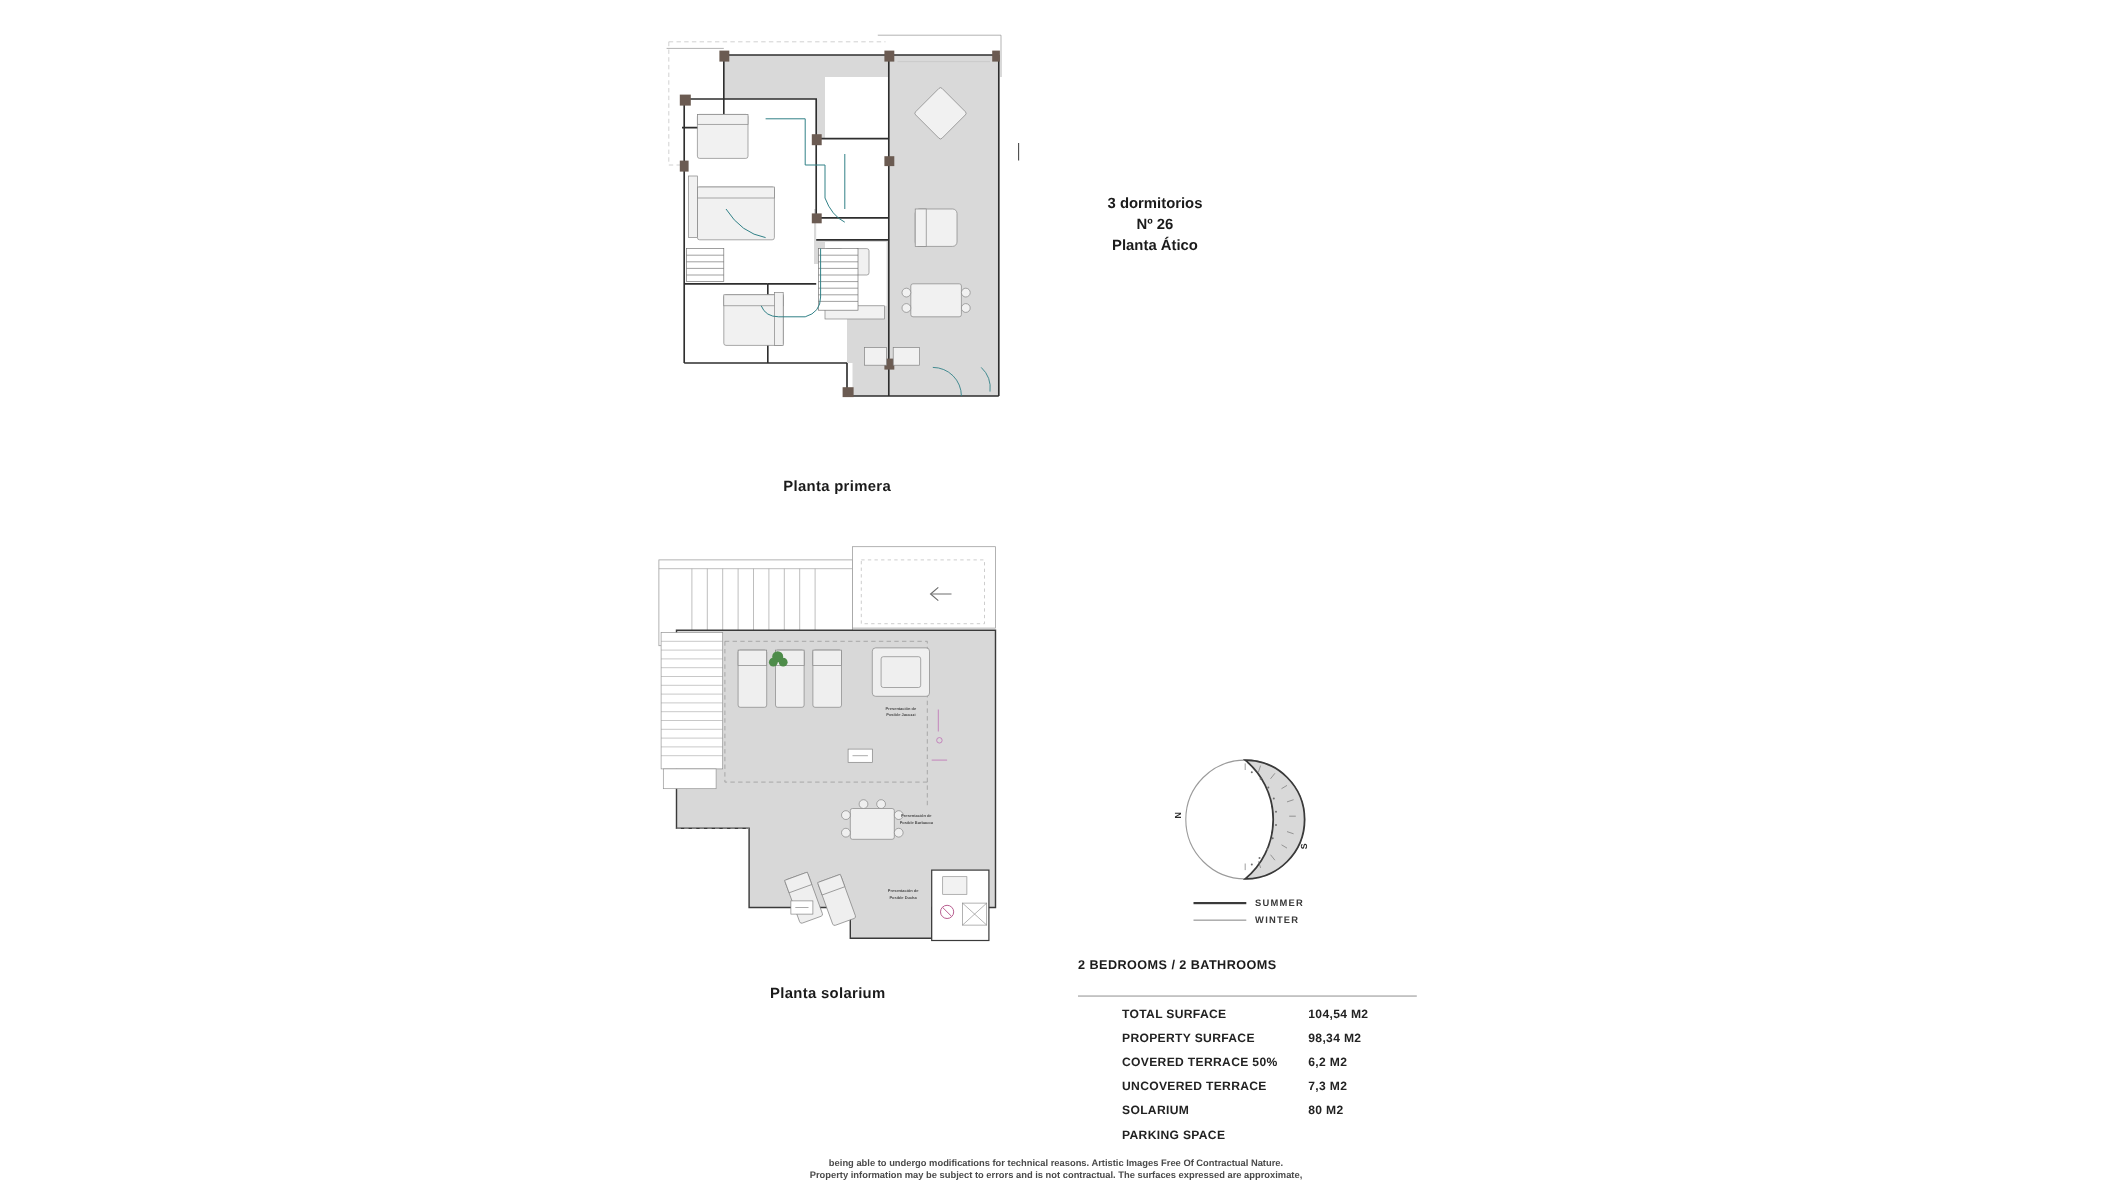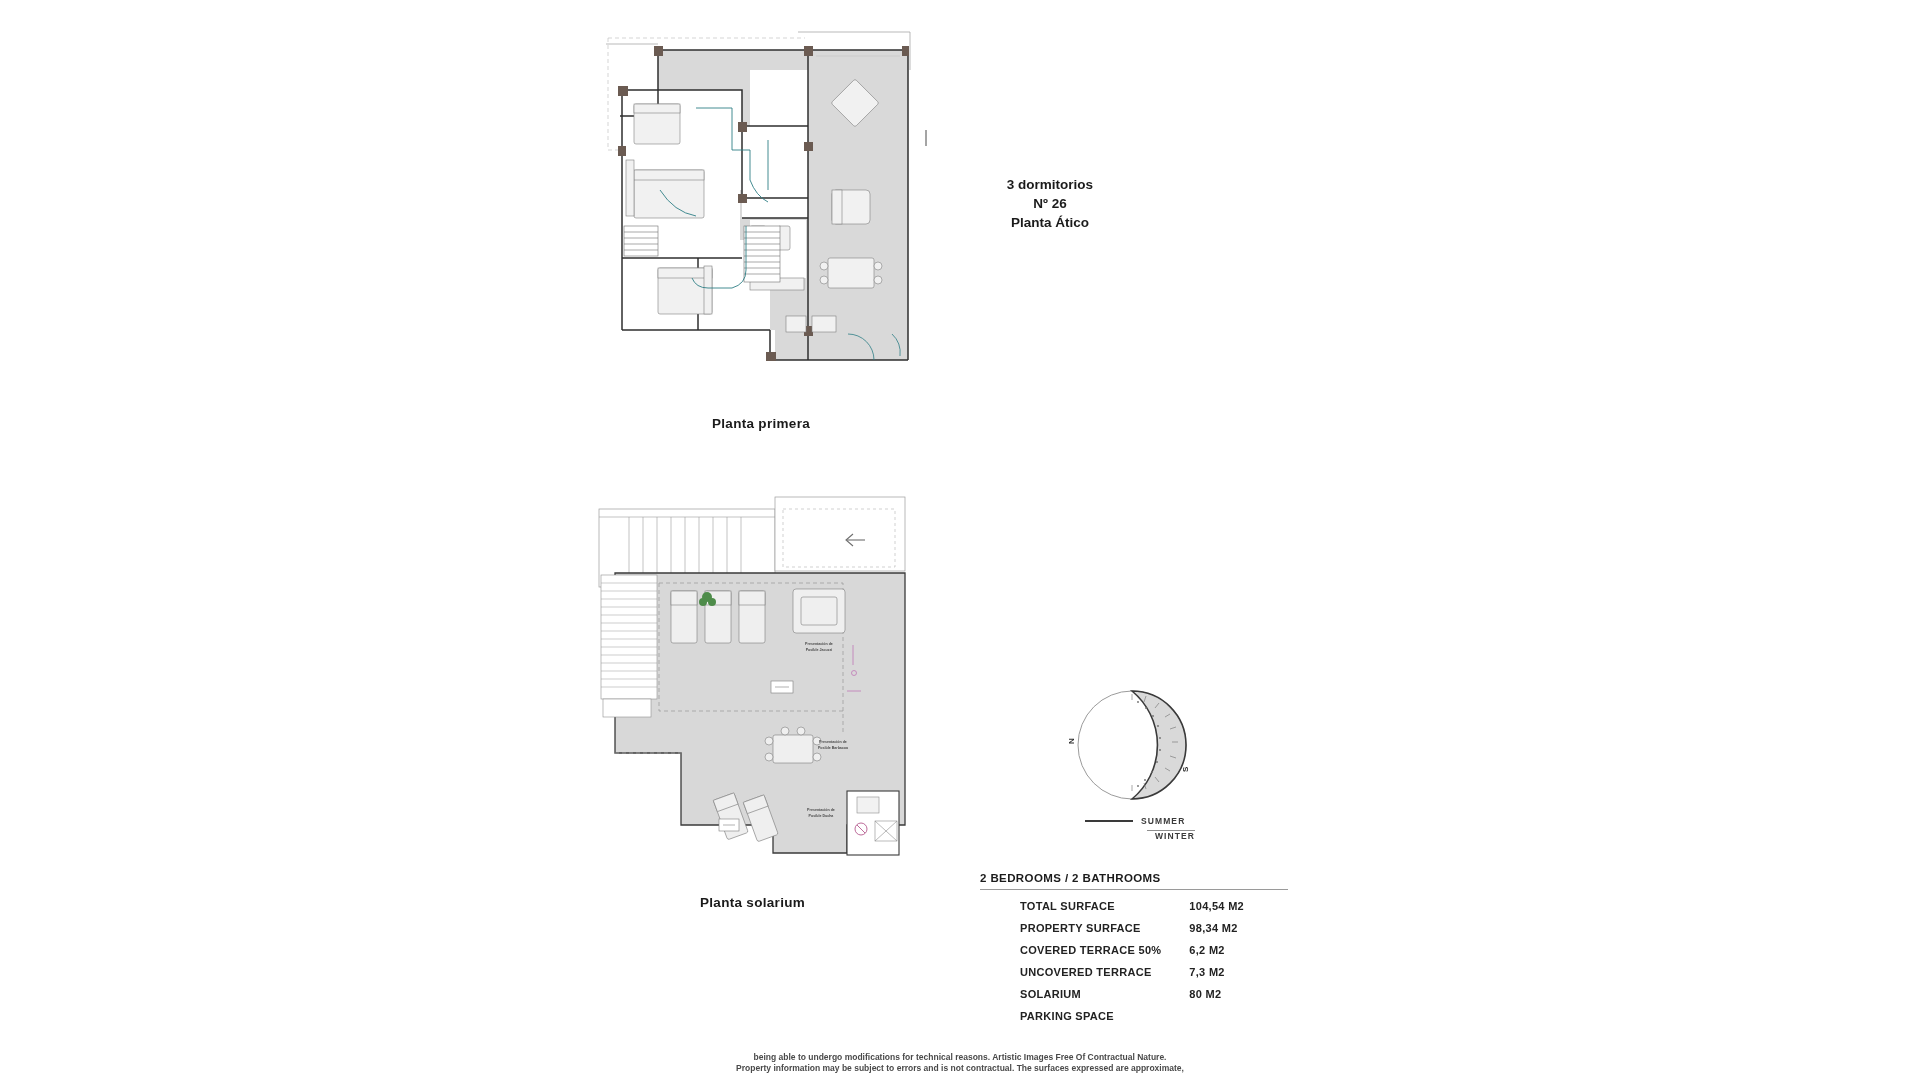--- a/index.html
+++ b/index.html
@@ -48,21 +48,21 @@
   #sun-legend { left: 1085px; top: 815px; width: 180px; }
   .legend-row { display: flex; align-items: center; height: 12px; }
   .legend-line { width: 48px; height: 0; border-top: 2px solid #3a3a3a; margin-right: 8px; }
   .legend-line.winter { border-top: 1px solid #8d8d8d; }
   .legend-label { font-size: 8.5px; letter-spacing: 1.1px; color: #3a3a3a; }
 
   
   #specs { left: 980px; top: 872px; width: 310px; }
   #specs .spec-title {
     font-size: 11.5px; letter-spacing: 0.4px; color: #1b1b1b;
-    padding-bottom: 5px; border-bottom: 1px solid #9a9a9a; width: 308px;
+    padding-bottom: 21px; border-bottom: 1px solid #9a9a9a; width: 308px;
   }
   #specs .spec-row {
     display: flex; margin-top: 10px; font-size: 11px; letter-spacing: 0.3px; color: #222; margin-left: 40px;
   }
   #specs .spec-name { width: 185px; }
   #specs .spec-val { width: 110px; }
 
   
   #disclaimer {
     left: 0; top: 1052px; width: 1920px;
@@ -193,21 +193,21 @@
       </g>
 
       <line x1="326" y1="100" x2="326" y2="116" stroke="#4a4a4a" stroke-width="1"></line>
 
       <g stroke="#bdbdbd" stroke-width="0.5">
         <path d="M216 26 L300 26"></path>
       </g>
     </svg>
   </div>
 
-  <div class="abs plan-caption" style="left:712px; top:416px;">Planta primera</div>
+  <div class="abs plan-caption" style="left:712px; top:434px;">Planta primera</div>
 
   <div class="abs" id="unit-label">
     <div>3 dormitorios</div>
     <div>Nº 26</div>
     <div>Planta Ático</div>
   </div>
 
   <div class="abs" id="plan2">
     <svg width="340" height="430" viewBox="0 0 340 430" xmlns="http://www.w3.org/2000/svg">
 
@@ -362,21 +362,21 @@
       <text x="14" y="64" font-size="8" fill="#2b2b2b" font-family="Liberation Sans, sans-serif" transform="rotate(-90 14 64)">N</text>
       <text x="128" y="92" font-size="8" fill="#2b2b2b" font-family="Liberation Sans, sans-serif" transform="rotate(-90 128 92)">S</text>
     </svg>
   </div>
 
   <div class="abs" id="sun-legend">
     <div class="legend-row">
       <span class="legend-line"></span>
       <span class="legend-label">SUMMER</span>
     </div>
-    <div class="legend-row" style="margin-top:3px;flex-direction:column;">
+    <div class="legend-row" style="margin-top:3px;">
       <span class="legend-line winter"></span>
       <span class="legend-label">WINTER</span>
     </div>
   </div>
 
   <div class="abs" id="specs">
     <div class="spec-title">2 BEDROOMS / 2 BATHROOMS</div>
 
     <div class="spec-row">
       <span class="spec-name">TOTAL SURFACE</span>

